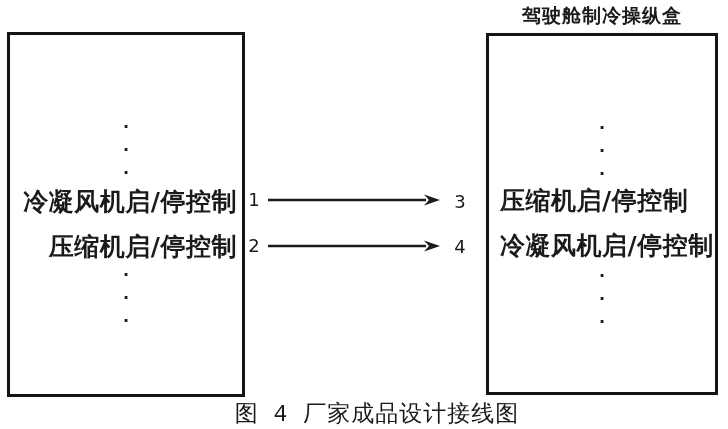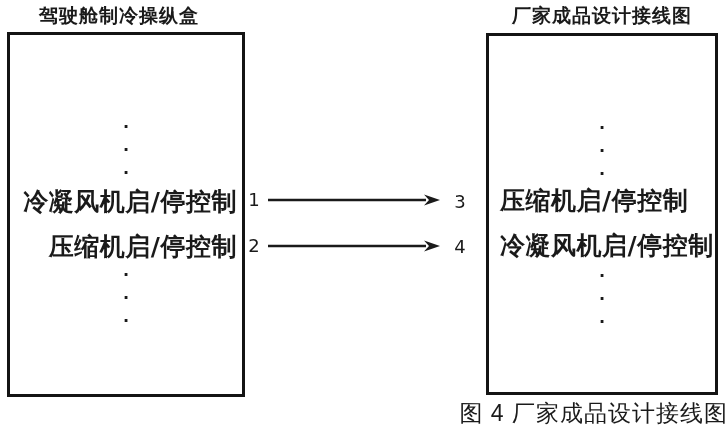--- a/index.html
+++ b/index.html
@@ -72,34 +72,33 @@
     width: 176px;
     height: 14px;
   }
   .arrow--1 { left: 266px; top: 193px; }
   .arrow--2 { left: 266px; top: 239px; }
   .caption {
     position: absolute;
     top: 398px;
     left: 26px;
     width: 702px;
-    text-align: right;
-    font-family: Liberation Sans, sans-serif;
+    text-align: center;
+    font-family: Liberation Mono, monospace;
     font-size: 23px;
     letter-spacing: 1px;
     white-space: nowrap;
   }
 </style>
 </head>
 <body>
 
 <div class="canvas">
 
-  <div class="box-title box-title--left">驾驶舱制冷操纵盒</div>
-  <div class="box-title box-title--right">厂家成品设计接线图</div>
+  <div class="box-title box-title--right">驾驶舱制冷操纵盒</div>
 
   <div class="box box--left">
     <div class="dots dots--top">
       <span>·</span>
       <span>·</span>
       <span>·</span>
     </div>
     <div class="signal sig-l1">冷凝风机启/停控制</div>
     <div class="signal sig-l2">压缩机启/停控制</div>
     <div class="dots dots--bottom">

